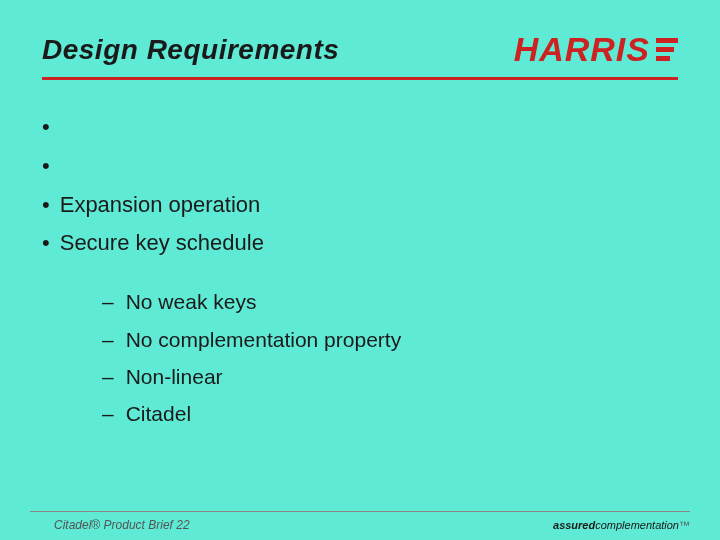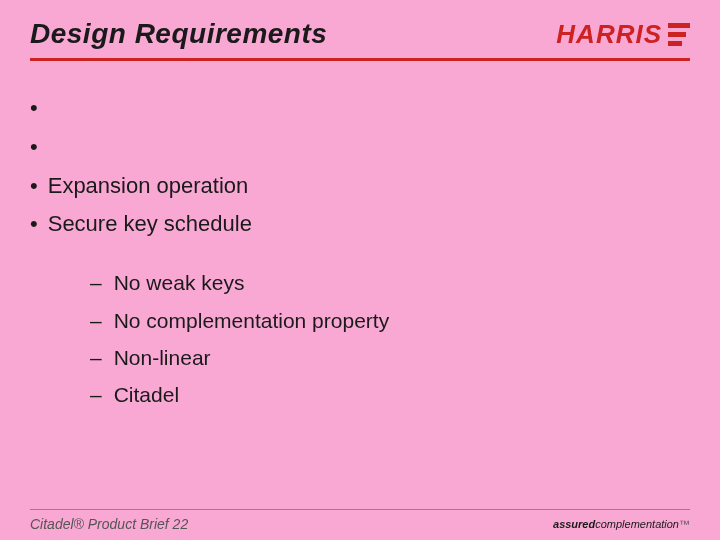--- a/index.html
+++ b/index.html
@@ -9,22 +9,22 @@
       height: 540px;
       background: #ffffff;
       font-family: Arial, Helvetica, sans-serif;
       overflow: hidden;
       position: relative;
     }
 
     .slide {
       width: 720px;
       height: 540px;
-      background: #f9a8d4;
-      padding: 0;
+      background: #5eead4;
+      padding: 12px;
       position: relative;
     }
 
     
     .header {
       display: flex;
       align-items: center;
       justify-content: space-between;
       padding: 18px 30px 0 30px;
     }
@@ -110,23 +110,24 @@
     }
 
     .footer-content {
       display: flex;
       justify-content: space-between;
       align-items: center;
       padding: 6px 30px 8px 30px;
     }
 
     .footer-left {
-      font-size: 14px;
+      font-size: 12px;
       color: #555555;
       font-style: italic;
+      margin-left: 24px;
     }
 
     .footer-right {
       font-size: 11px;
       color: #555555;
     }
 
     .footer-right .assured {
       font-style: italic;
       font-weight: bold;
@@ -139,21 +140,21 @@
     }
 
     
     .harris-logo {
       display: flex;
       align-items: center;
       gap: 2px;
     }
 
     .harris-text {
-      font-size: 26px;
+      font-size: 34px;
       font-weight: 900;
       font-style: italic;
       color: #cc2222;
       letter-spacing: 1px;
     }
 
     .harris-bars {
       display: flex;
       flex-direction: column;
       gap: 4px;

